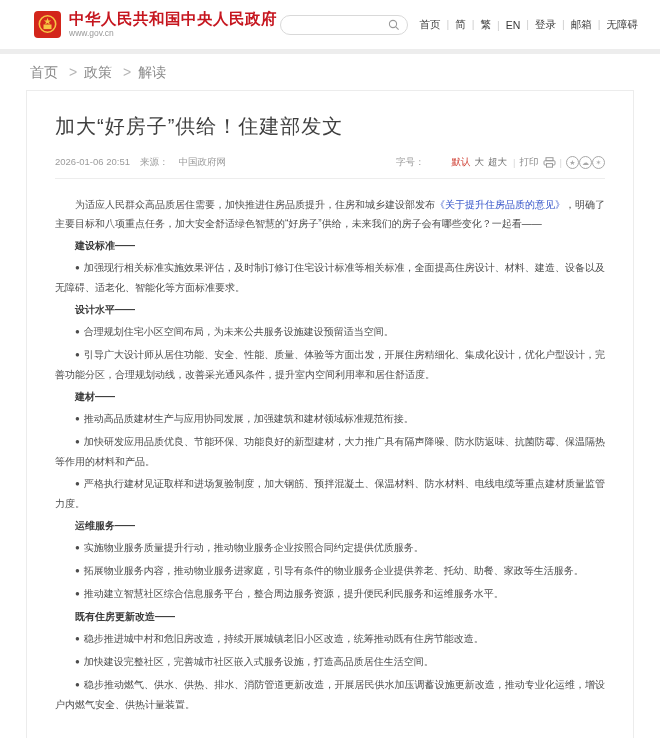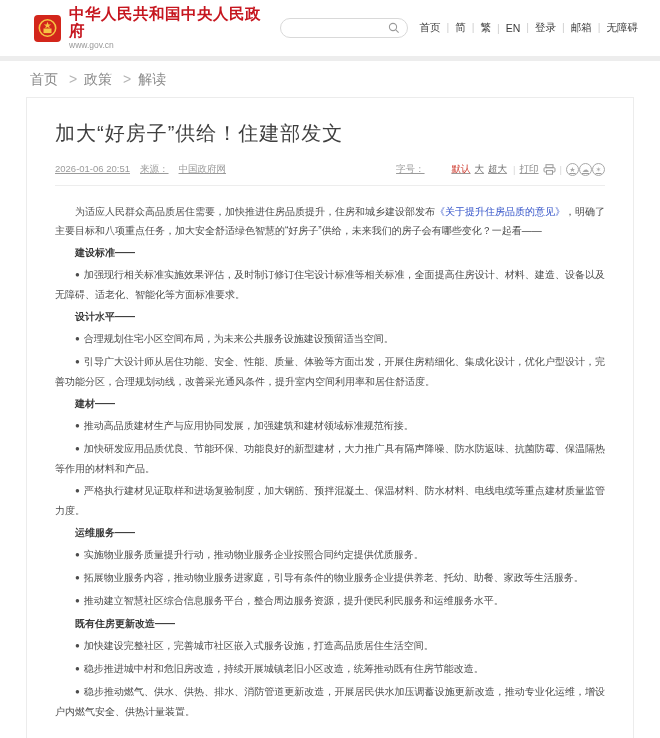--- a/index.html
+++ b/index.html
@@ -5,21 +5,21 @@
   * { margin:0; padding:0; box-sizing:border-box; }
   html,body { background:#fff; }
   body {
     width:660px; min-height:738px; margin:0 auto;
     font-family:"Liberation Sans","DejaVu Sans",sans-serif;
     color:#4a4a4a;
   }
   
   .site-header {
     display:flex; align-items:center; justify-content:space-between;
-    height:56px; padding:0 22px 0 34px; background:#fff;gap:8px;
+    height:49px; padding:0 22px 0 34px; background:#fff;
   }
   .brand { display:flex; align-items:center; gap:8px; cursor:pointer; }
   .emblem { width:27px; height:27px; flex:0 0 auto; }
   .brand-text { display:flex; flex-direction:column; line-height:1.1; }
   .site-title { color:#c6161f; font-weight:bold; font-size:15.5px; letter-spacing:.5px; }
   .site-url { color:#9a9a9a; font-size:8.5px; margin-top:2px; }
   .header-right { display:flex; align-items:center; gap:12px; }
   .search-box {
     display:flex; align-items:center; width:128px; height:20px;
     border:1px solid #d9d9d9; border-radius:11px; padding:0 7px; background:#fff;
@@ -39,21 +39,21 @@
   .article-box {
     margin:0 26px 20px 26px; border:1px solid #ececec; background:#fff;
     padding:20px 28px 26px 28px;
   }
   .article-title {
     font-size:20px; color:#3f3f3f; font-weight:500;
     letter-spacing:1px; margin:2px 0 16px 0;
   }
   .meta-row {
     display:flex; justify-content:space-between; align-items:flex-end;
-    font-size:9.5px; color:#9b9b9b; padding-bottom:9px; border-bottom:1px solid #ededed;text-decoration:underline;
+    font-size:9.5px; color:#9b9b9b; padding-bottom:9px; border-bottom:1px solid #ededed;
   }
   .meta-left { display:flex; gap:10px; }
   .meta-right { display:flex; align-items:center; gap:0; }
   .meta-sep { color:#d8d8d8; margin:0 4px; }
   .fs-opt { cursor:pointer; color:#6f6f6f; margin:0 2px; }
   .fs-default { color:#cf3d31;margin-left:27px; }
   .print-group { display:flex; align-items:center; gap:4px; cursor:pointer; color:#8a8a8a; }
   .circle-icon {
     width:13px; height:13px; border:1px solid #a8a8a8; border-radius:50%;
     display:inline-flex; align-items:center; justify-content:center;
@@ -154,18 +154,18 @@
     <p class="bullet"><span class="dot">●</span><span>推动高品质建材生产与应用协同发展，加强建筑和建材领域标准规范衔接。</span></p>
     <p class="bullet"><span class="dot">●</span><span>加快研发应用品质优良、节能环保、功能良好的新型建材，大力推广具有隔声降噪、防水防返味、抗菌防霉、保温隔热等作用的材料和产品。</span></p>
     <p class="bullet"><span class="dot">●</span><span>严格执行建材见证取样和进场复验制度，加大钢筋、预拌混凝土、保温材料、防水材料、电线电缆等重点建材质量监管力度。</span></p>
 
     <p class="sec-heading">运维服务——</p>
     <p class="bullet"><span class="dot">●</span><span>实施物业服务质量提升行动，推动物业服务企业按照合同约定提供优质服务。</span></p>
     <p class="bullet"><span class="dot">●</span><span>拓展物业服务内容，推动物业服务进家庭，引导有条件的物业服务企业提供养老、托幼、助餐、家政等生活服务。</span></p>
     <p class="bullet"><span class="dot">●</span><span>推动建立智慧社区综合信息服务平台，整合周边服务资源，提升便民利民服务和运维服务水平。</span></p>
 
     <p class="sec-heading">既有住房更新改造——</p>
+    <p class="bullet"><span class="dot">●</span><span>稳步推进城中村和危旧房改造，持续开展城镇老旧小区改造，统筹推动既有住房节能改造。</span></p>
     <p class="bullet"><span class="dot">●</span><span>加快建设完整社区，完善城市社区嵌入式服务设施，打造高品质居住生活空间。</span></p>
-    <p class="bullet"><span class="dot">●</span><span>稳步推进城中村和危旧房改造，持续开展城镇老旧小区改造，统筹推动既有住房节能改造。</span></p>
     <p class="bullet"><span class="dot">●</span><span>稳步推动燃气、供水、供热、排水、消防管道更新改造，开展居民供水加压调蓄设施更新改造，推动专业化运维，增设户内燃气安全、供热计量装置。</span></p>
 
   </div>
 </div>
 
 </body></html>

